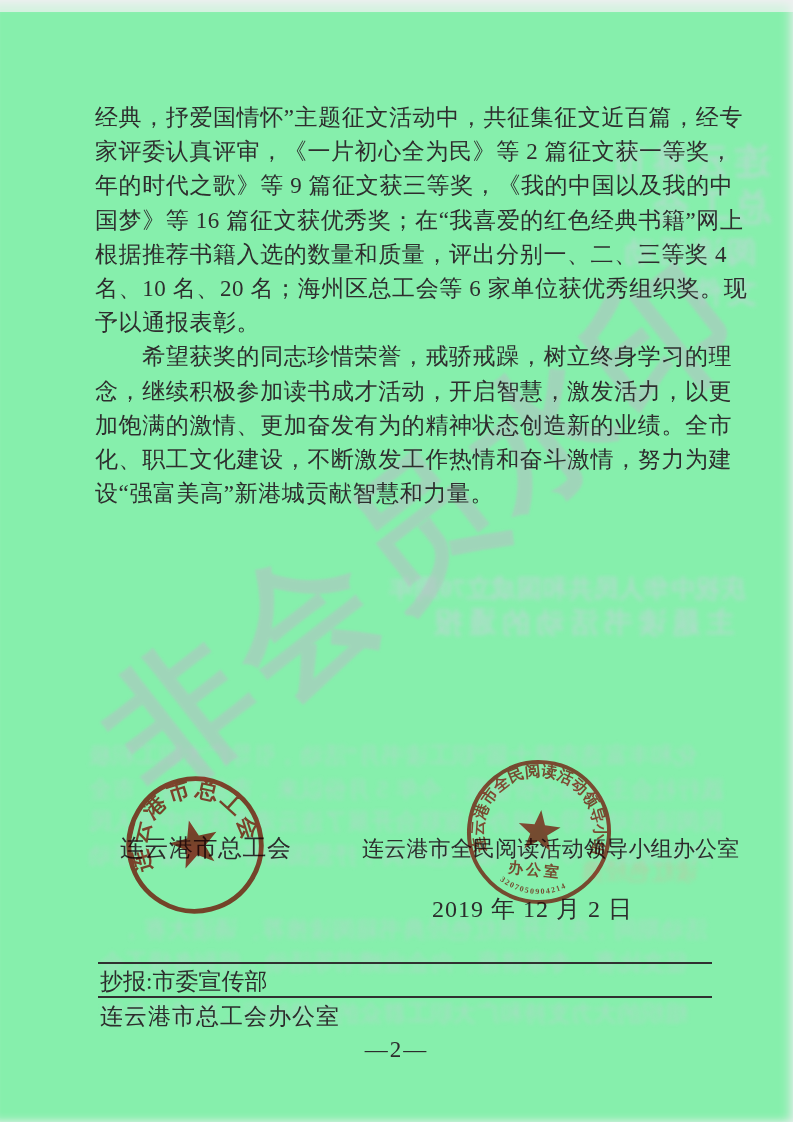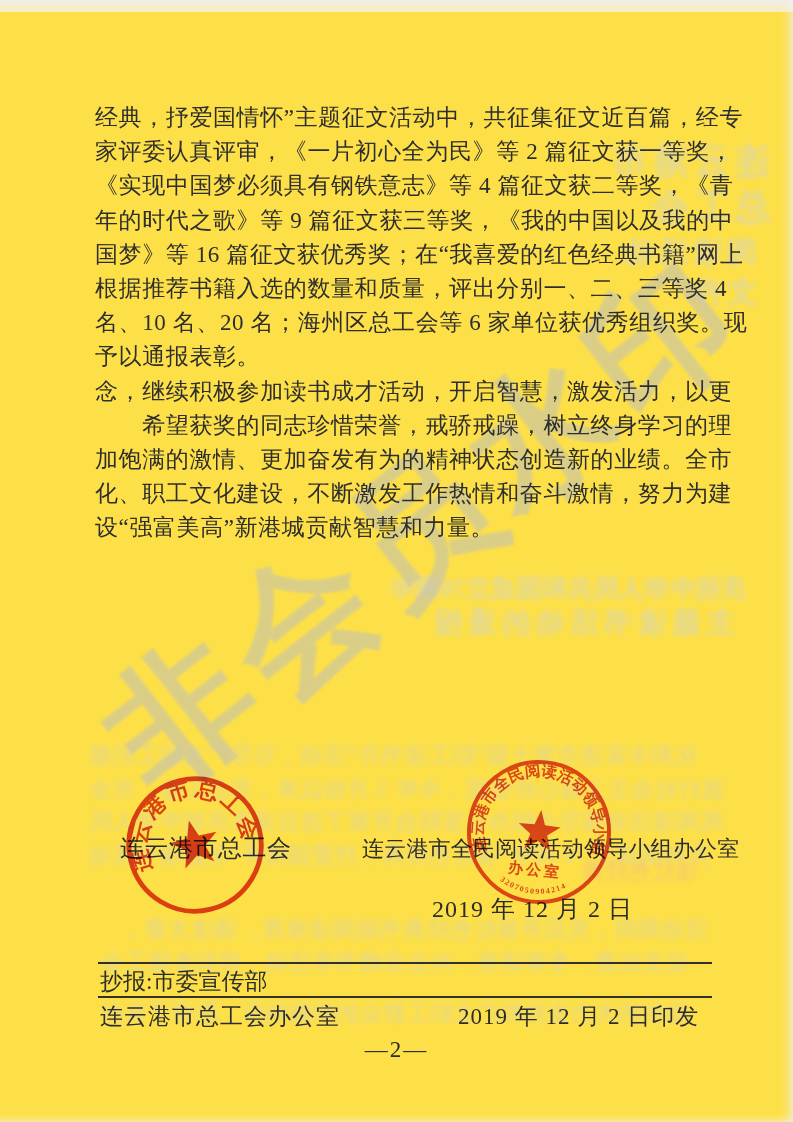--- a/index.html
+++ b/index.html
@@ -1,18 +1,18 @@
 <!DOCTYPE html>
 <html><head>
 <meta charset="utf-8">
 <style>
   html,body{margin:0;padding:0;background:#e8e8ea;}
   .page{
     position:relative;width:793px;height:1122px;overflow:hidden;
-    background:#fde047;
+    background:#86efac;
     font-family:"Liberation Serif","DejaVu Serif",serif;
     color:#2c2c2c;
     box-shadow:inset 0 14px 10px -10px #e3e3e6, inset -10px 0 12px -8px #ededf0, inset 0 -8px 10px -8px #f0f0f2;
   }
   
   .text-block{position:absolute;left:95px;top:101px;width:625px;z-index:3;}
   .tline{height:34.2px;line-height:34.2px;font-size:23px;letter-spacing:.6px;white-space:pre;color:#2e2e2e;}
   .attach-block{margin-top:34px;}
   
   .sig-left{position:absolute;left:120px;top:832px;font-size:24px;letter-spacing:.5px;z-index:3;white-space:pre;}
@@ -75,28 +75,27 @@
   <div class="bt bt8">活动期间，先后开展红色经典书籍阅读推荐、诵读大赛，</div>
   <div class="bt bt9">征文比赛、专家讲座、向企业赠书等活动，得到各级工会</div>
   <div class="bt bt10">组织的大力支持和广大职工群众的积极响应，取得了良好</div>
   <div class="bt bt11">读红色经典</div>
 
   <div class="watermark">非会员水印</div>
 
   <div class="text-block">
     <div class="tline">经典，抒爱国情怀”主题征文活动中，共征集征文近百篇，经专</div>
     <div class="tline">家评委认真评审，《一片初心全为民》等 2 篇征文获一等奖，</div>
-    <div class="tline">《实现中国梦必须具有钢铁意志》等 4 篇征文获二等奖，《青</div>
     <div class="tline">年的时代之歌》等 9 篇征文获三等奖，《我的中国以及我的中</div>
     <div class="tline">国梦》等 16 篇征文获优秀奖；在“我喜爱的红色经典书籍”网上</div>
     <div class="tline">根据推荐书籍入选的数量和质量，评出分别一、二、三等奖 4</div>
     <div class="tline">名、10 名、20 名；海州区总工会等 6 家单位获优秀组织奖。现</div>
     <div class="tline">予以通报表彰。</div>
+    <div class="tline">　　希望获奖的同志珍惜荣誉，戒骄戒躁，树立终身学习的理</div>
     <div class="tline">念，继续积极参加读书成才活动，开启智慧，激发活力，以更</div>
-    <div class="tline">　　希望获奖的同志珍惜荣誉，戒骄戒躁，树立终身学习的理</div>
     <div class="tline">加饱满的激情、更加奋发有为的精神状态创造新的业绩。全市</div>
     <div class="tline">化、职工文化建设，不断激发工作热情和奋斗激情，努力为建</div>
     <div class="tline">设“强富美高”新港城贡献智慧和力量。</div>
   </div>
 
   <div class="sig-left">连云港市总工会</div>
   <div class="sig-right">连云港市全民阅读活动领导小组办公室</div>
   <div class="sig-date">2019 年 12 月 2 日</div>
 
   <div class="seal seal-left">
@@ -123,15 +122,14 @@
       <text font-size="8" fill="#d8382c" letter-spacing="1.5">
         <textPath href="#arcRb" startOffset="50%" text-anchor="middle">3207050904214</textPath>
       </text>
     </svg>
   </div>
 
   <div class="rule rule1"></div>
   <div class="copy-row">抄报:市委宣传部</div>
   <div class="rule rule2"></div>
   <div class="issuer">连云港市总工会办公室</div>
-  <div class="print-date">2019 年 12 月 2 日印发</div>
   <div class="page-num">—2—</div>
 </div>
 
 </body></html>

